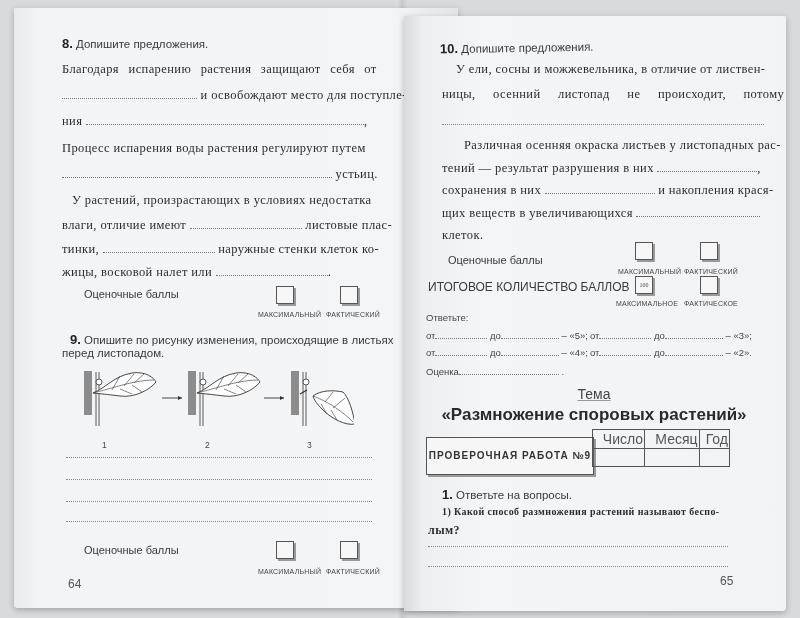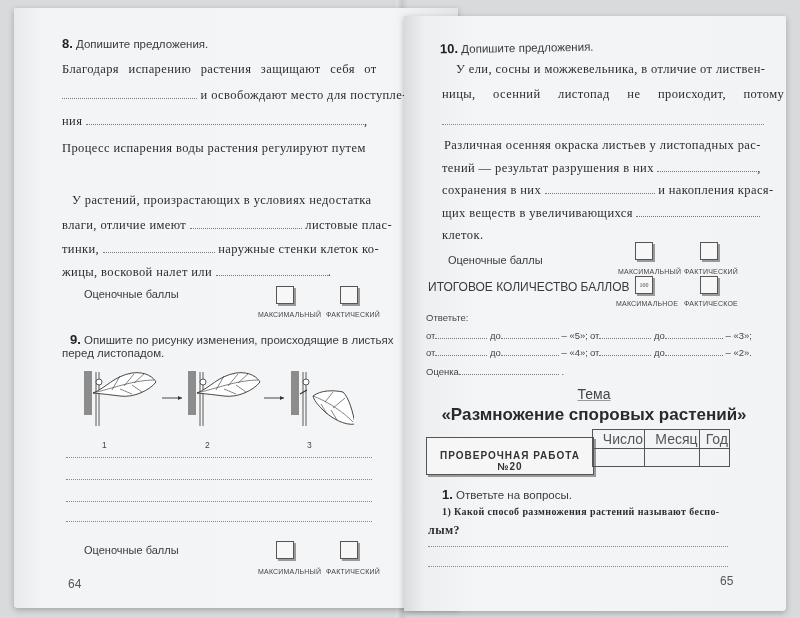--- a/index.html
+++ b/index.html
@@ -51,20 +51,24 @@
   <div class="abs line" style="left:48px;top:54px;word-spacing:6px;">Благодаря испарению растения защищают себя от</div>
   <div class="abs line" style="left:48px;top:80px;">
     <span class="dots" style="width:135px;"></span>
     <span>и освобождают место для поступле-</span>
   </div>
   <div class="abs line" style="left:48px;top:106px;">
     <span>ния</span>
     <span class="dots" style="width:278px;"></span>,
   </div>
   <div class="abs line" style="left:48px;top:133px;">Процесс испарения воды растения регулируют путем</div>
+  <div class="abs line" style="left:48px;top:159px;">
+    <span class="dots" style="width:270px;"></span>
+    <span>устьиц.</span>
+  </div>
   <div class="abs line" style="left:58px;top:185px;">У растений, произрастающих в условиях недостатка</div>
   <div class="abs line" style="left:48px;top:210px;">
     <span>влаги, отличие имеют</span>
     <span class="dots" style="width:112px;"></span>
     <span>листовые плас-</span>
   </div>
   <div class="abs line" style="left:48px;top:234px;">
     <span>тинки,</span>
     <span class="dots" style="width:112px;"></span>
     <span>наружные стенки клеток ко-</span>
@@ -136,21 +140,21 @@
 </div>
 
 <div class="page page-right">
   <div class="abs task-title sans" style="left:36px;top:24px;transform:rotate(-1deg);">
     <b>10.</b>
     <span>Допишите предложения.</span>
   </div>
   <div class="abs line" style="left:52px;top:46px;">У ели, сосны и можжевельника, в отличие от листвен-</div>
   <div class="abs line" style="left:38px;top:71px;word-spacing:14px;">ницы, осенний листопад не происходит, потому что</div>
   <div class="dotline" style="left:38px;width:322px;top:108px;"></div>
-  <div class="abs line" style="left:40px;top:122px;">Различная осенняя окраска листьев у листопадных рас-</div>
+  <div class="abs line" style="left:60px;top:122px;">Различная осенняя окраска листьев у листопадных рас-</div>
   <div class="abs line" style="left:38px;top:145px;">
     <span>тений — результат разрушения в них</span>
     <span class="dots" style="width:100px;"></span>,
   </div>
   <div class="abs line" style="left:38px;top:167px;">
     <span>сохранения в них</span>
     <span class="dots" style="width:110px;"></span>
     <span>и накопления крася-</span>
   </div>
   <div class="abs line" style="left:38px;top:190px;">
@@ -193,21 +197,21 @@
     <span>– «2».</span>
   </div>
   <div class="abs res sans" style="left:22px;top:350px;">
     <span>Оценка</span><span class="dots" style="width:100px;height:8px;"></span> .
   </div>
 
   <div class="abs sans" style="left:0;width:380px;text-align:center;top:389px;font-size:17px;font-weight:bold;color:#2a2a2a;">«Размножение споровых растений»</div>
   <div class="abs sans" style="left:0;width:380px;text-align:center;top:370px;font-size:14px;color:#444;text-decoration:underline;text-decoration-color:#999;">Тема</div>
 
   <div class="abs" style="left:22px;top:421px;width:166px;height:36px;border:1px solid #555;box-shadow:2px 2px 0 #9a9a9a;background:#f6f6f6;">
-    <div class="sans" style="font-size:10px;font-weight:bold;letter-spacing:1px;color:#333;padding-top:12px;text-align:center;">ПРОВЕРОЧНАЯ РАБОТА №20</div>
+    <div class="sans" style="font-size:10px;font-weight:bold;letter-spacing:1px;color:#333;padding-top:12px;text-align:center;">ПРОВЕРОЧНАЯ РАБОТА №9</div>
   </div>
   <table class="hdr abs" style="left:188px;top:413px;width:138px;height:34px;">
     <tbody>
         <tr>
       <td>Число</td>
       <td>Месяц</td>
       <td>Год</td>
     </tr>
     <tr style="height:18px;">
       <td></td>

